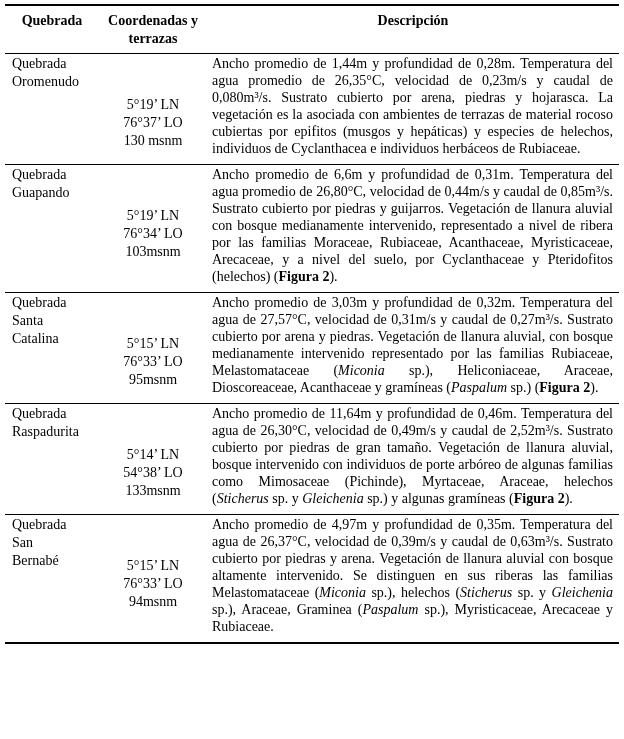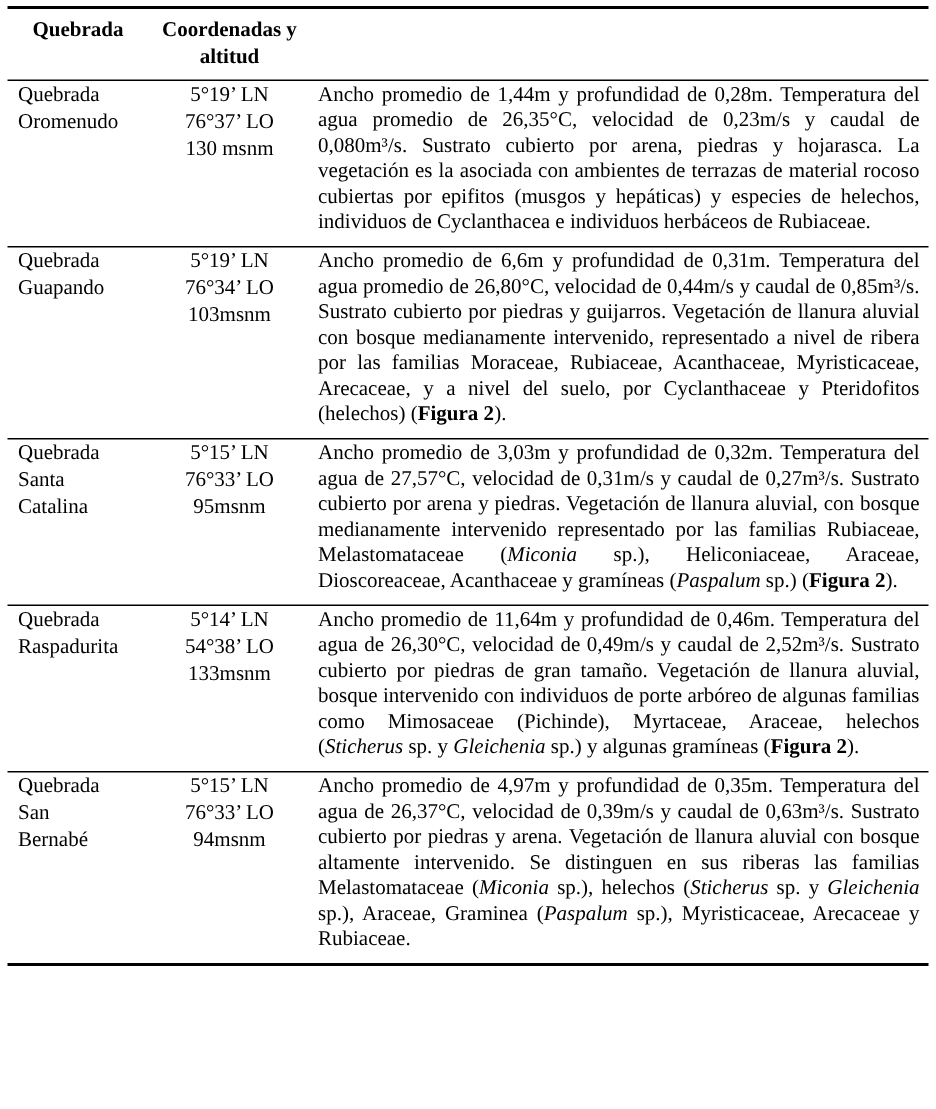--- a/index.html
+++ b/index.html
@@ -42,36 +42,38 @@
   .name {
     white-space: pre-line;
     padding-left: 7px;
     line-height: 1.3;
     text-align: left;
   }
   .coords {
     white-space: pre-line;
     text-align: center;
     line-height: 1.3;
+    margin-top: 41px;
   }
   .desc {
     text-align: justify;
     line-height: 1.215;
     padding-left: 5px;
     padding-right: 6px;
   }
 </style>
 </head>
 <body>
 
 <div class="table">
 
   <div class="row header">
     <div class="cell">Quebrada</div>
-    <div class="cell">Coordenadas y altitud</div>
+    <div class="cell">Coordenadas y terrazas</div>
+    <div class="cell">Descripción</div>
   </div>
 
   <div class="row">
     <div class="cell name">Quebrada
 Oromenudo</div>
     <div class="cell coords">5°19’ LN
 76°37’ LO
 130 msnm</div>
     <div class="cell desc">Ancho promedio de 1,44m y profundidad de 0,28m. Temperatura del agua promedio de 26,35°C, velocidad de 0,23m/s y caudal de 0,080m³/s. Sustrato cubierto por arena, piedras y hojarasca. La vegetación es la asociada con ambientes de terrazas de material rocoso cubiertas por epifitos (musgos y hepáticas) y especies de helechos, individuos de Cyclanthacea e individuos herbáceos de Rubiaceae.</div>
   </div>

